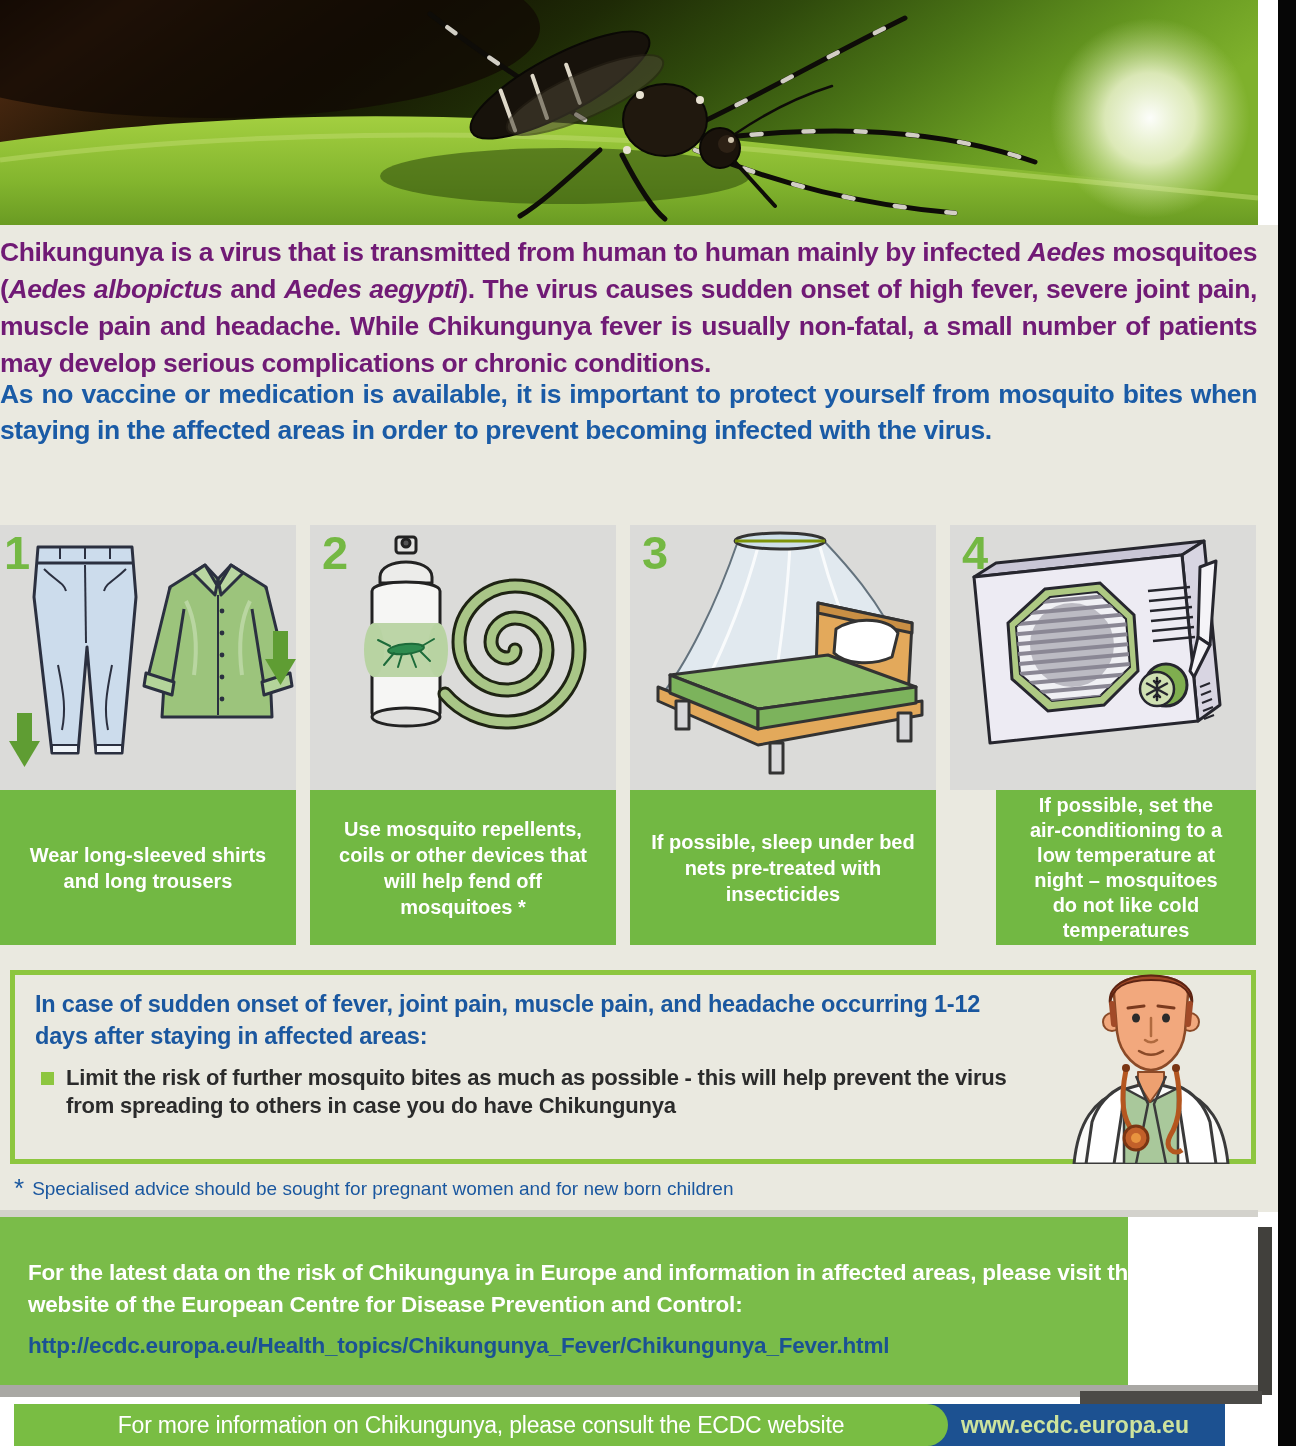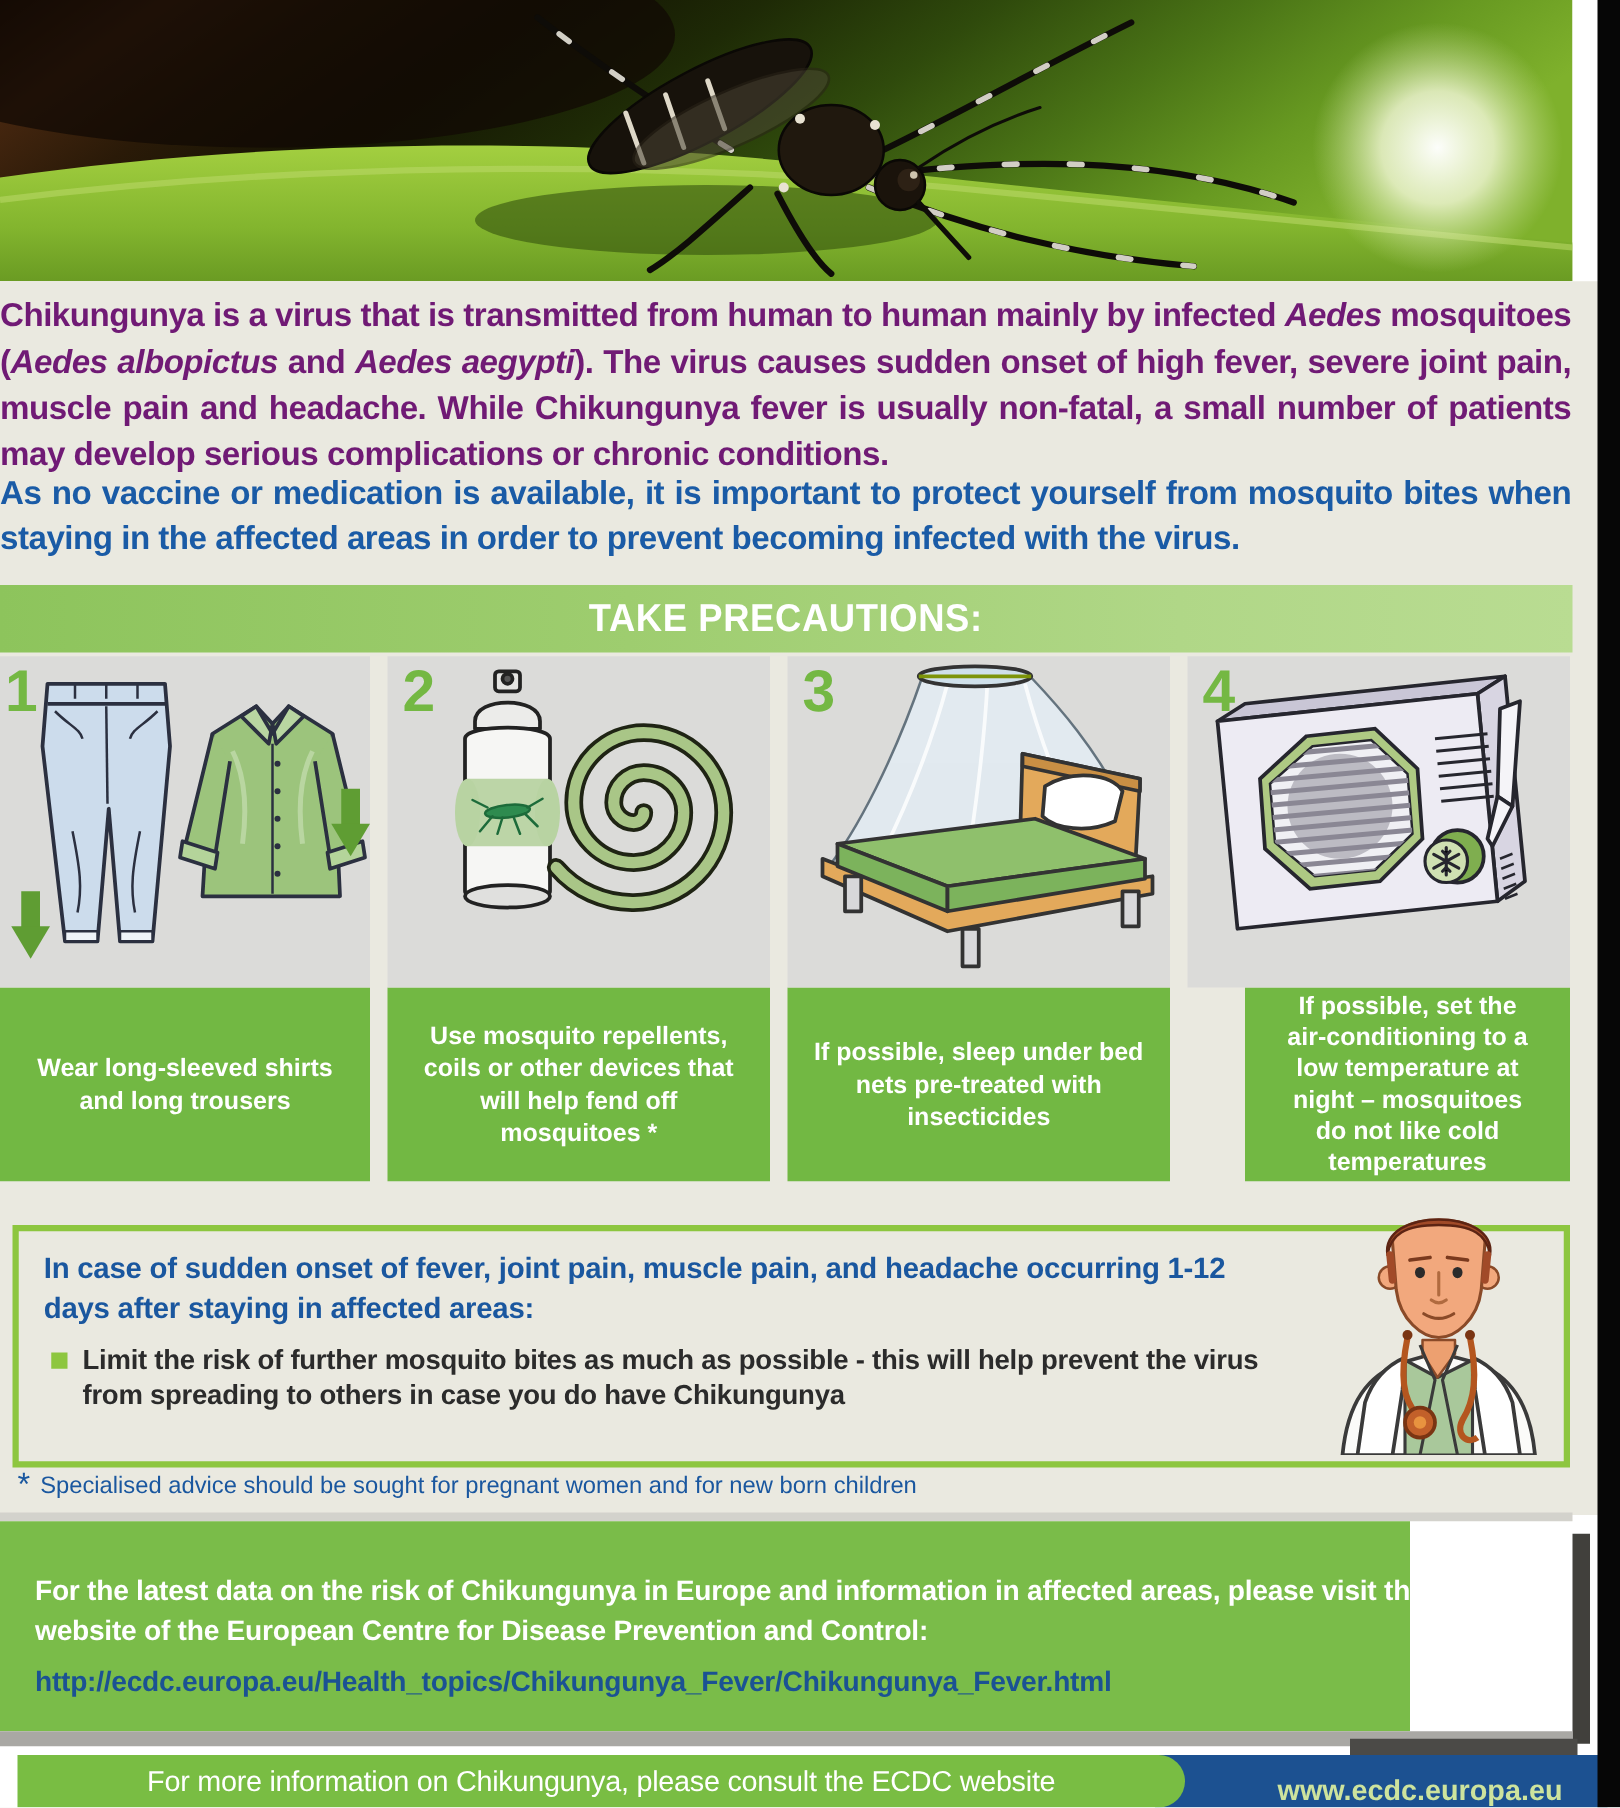--- a/index.html
+++ b/index.html
@@ -44,21 +44,21 @@
   .cap{
     height:155px;background:#72b843;color:#ffffff;
     display:flex;align-items:center;justify-content:center;text-align:center;
     font-weight:700;font-size:20px;line-height:26px;padding:0 16px;
   }
   .panel.p4 .cap{line-height:25px;padding:0 28px;margin-left:46px;}
   .illu svg{position:absolute;left:0;top:0;}
   
   .advice-box{
     position:absolute;top:970px;left:10px;width:1246px;height:194px;
-    border:5px solid #8dc63f;background:transparent;padding:13px 0 0 20px;margin-top:10px;
+    border:5px solid #8dc63f;background:transparent;padding:13px 0 0 20px;
   }
   .advice-heading{margin:0;width:950px;color:#1a579f;font-size:23.5px;font-weight:700;line-height:32px;letter-spacing:-0.2px;}
   .bullets{margin-top:12px;display:flex;flex-direction:column;gap:15px;}
   .bullet{display:flex;align-items:flex-start;}
   .bullet-square{width:13px;height:13px;background:#8dc63f;margin:8px 12px 0 6px;flex:0 0 auto;}
   .bullet-text{color:#2b2b2b;font-size:22px;font-weight:700;line-height:28px;width:950px;letter-spacing:-0.2px;}
   .doctor{position:absolute;top:952px;left:1050px;width:202px;height:212px;z-index:5;}
   
   .footnote{position:absolute;top:1178px;left:14px;color:#1a579f;font-size:19px;}
   .footnote .ast{font-size:26px;vertical-align:-2px;margin-right:8px;line-height:0;}
@@ -68,22 +68,22 @@
     position:absolute;top:1217px;left:0;width:1128px;height:168px;background:#7abc49;
     padding:40px 40px 0 28px;
   }
   .infobox .line1{margin:0;width:1150px;color:#ffffff;font-size:22.5px;font-weight:700;line-height:32px;letter-spacing:-0.2px;}
   .infobox .url{display:inline-block;margin-top:12px;color:#1b5293;font-size:22.5px;font-weight:700;letter-spacing:-0.2px;text-decoration:none;}
   .infobox-shadow-right{position:absolute;top:1227px;left:1258px;width:14px;height:168px;background:#41403c;}
   .band-gray{position:absolute;top:1385px;left:0;width:1258px;height:12px;background:#a9a8a4;}
   .band-dark{position:absolute;top:1391px;left:1080px;width:182px;height:13px;background:#4b4a47;}
   
   .footer-blue{
-    position:absolute;top:1404px;left:924px;width:362px;height:42px;background:#1c5191;
-    display:flex;align-items:flex-end;justify-content:center;padding-left:62px;
+    position:absolute;top:1404px;left:863px;width:362px;height:42px;background:#1c5191;
+    display:flex;align-items:center;justify-content:center;padding-left:62px;
   }
   .footer-blue span{color:#cde39d;font-size:23px;font-weight:700;}
   .footer-green{
     position:absolute;top:1404px;left:0;width:934px;height:42px;background:#79bd43;
     border-radius:0 21px 21px 0;display:flex;align-items:center;justify-content:center;z-index:2;margin-left:14px;
   }
   .footer-green span{color:#ffffff;font-size:23px;font-weight:400;letter-spacing:-0.2px;}
 </style>
 </head>
 <body>
@@ -153,23 +153,20 @@
         <path d="M735,134 C770,110 800,96 832,86" stroke="#0e0c08" stroke-width="2.5" fill="none"></path>
       </g>
     </svg>
   </div>
 
   <div class="content-bg"></div>
 
   <p class="intro-green"><span>Chikungunya is a virus that is transmitted from human to human mainly by infected </span><i>Aedes</i><span> mosquitoes (</span><i>Aedes albopictus</i><span> and </span><i>Aedes aegypti</i><span>). The virus causes sudden onset of high fever, severe joint pain, muscle pain and headache. While Chikungunya fever is usually non-fatal, a small number of patients may develop serious complications or chronic conditions.</span></p>
   <p class="intro-blue">As no vaccine or medication is available, it is important to protect yourself from mosquito bites when staying in the affected areas in order to prevent becoming infected with the virus.</p>
 
-  <div class="banner">
-    <span>TAKE PRECAUTIONS:</span>
-  </div>
 
   <div class="panels">
 
     <div class="panel first">
       <div class="illu">
         <span class="num">1</span>
         <svg width="296" height="265" viewBox="0 0 296 265">
           <g stroke="#2b3040" stroke-width="3" stroke-linejoin="round">
             <path d="M38,22 L132,22 L136,72 L122,228 L96,228 L87,122 L78,228 L52,228 L34,72 Z" fill="#ccdcec"></path>
             <path d="M38,38 L133,38" fill="none"></path>

